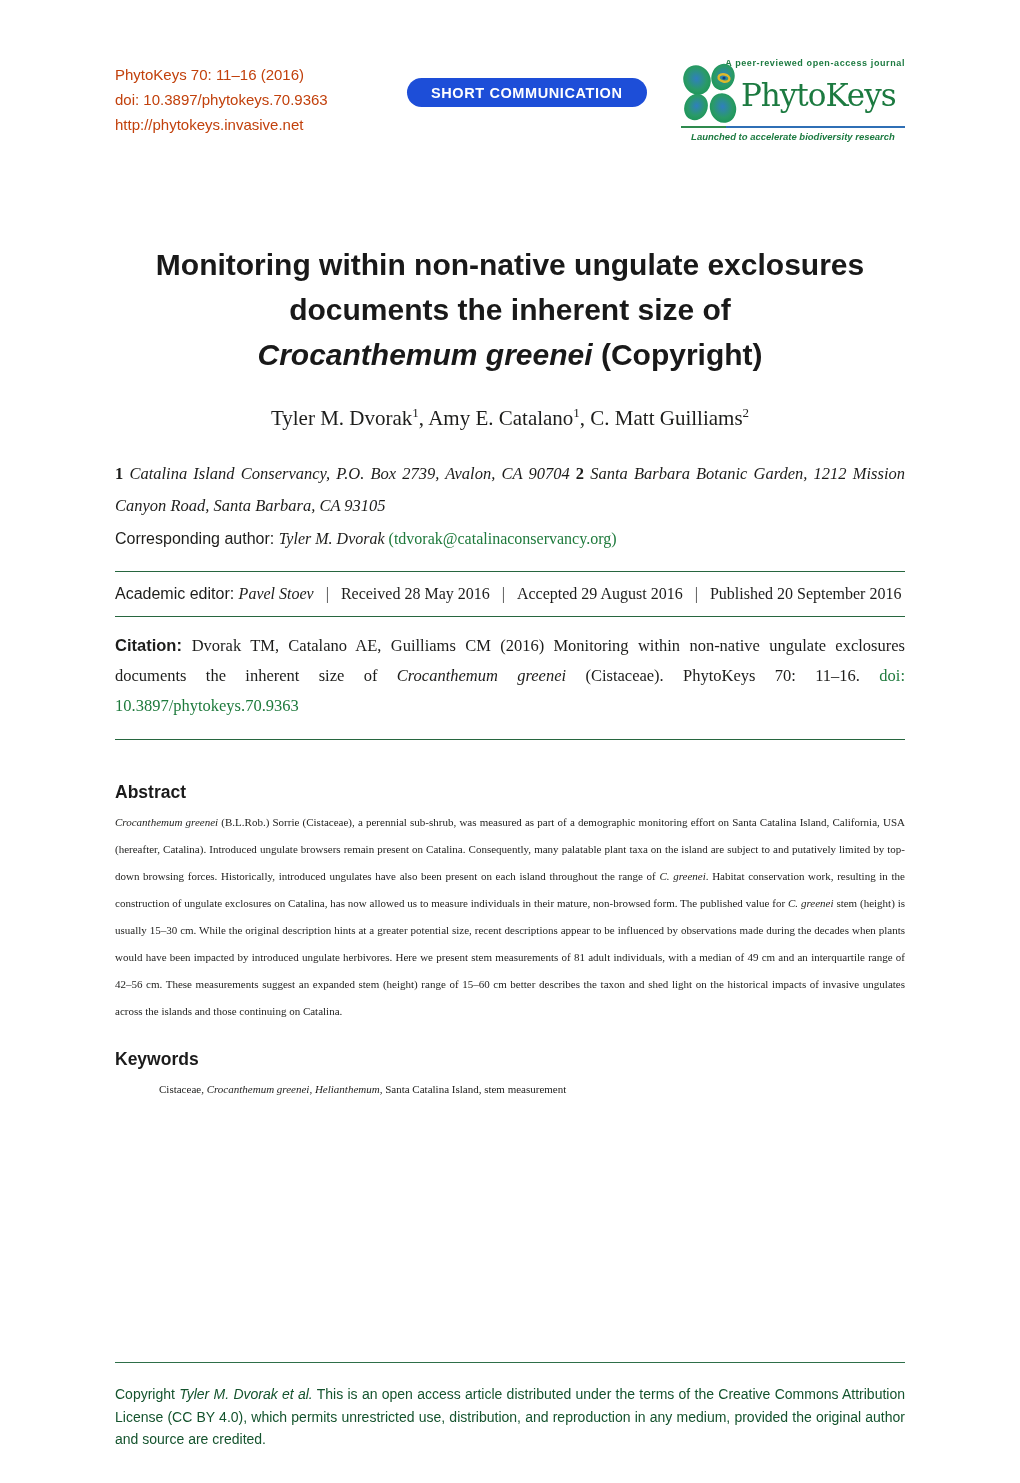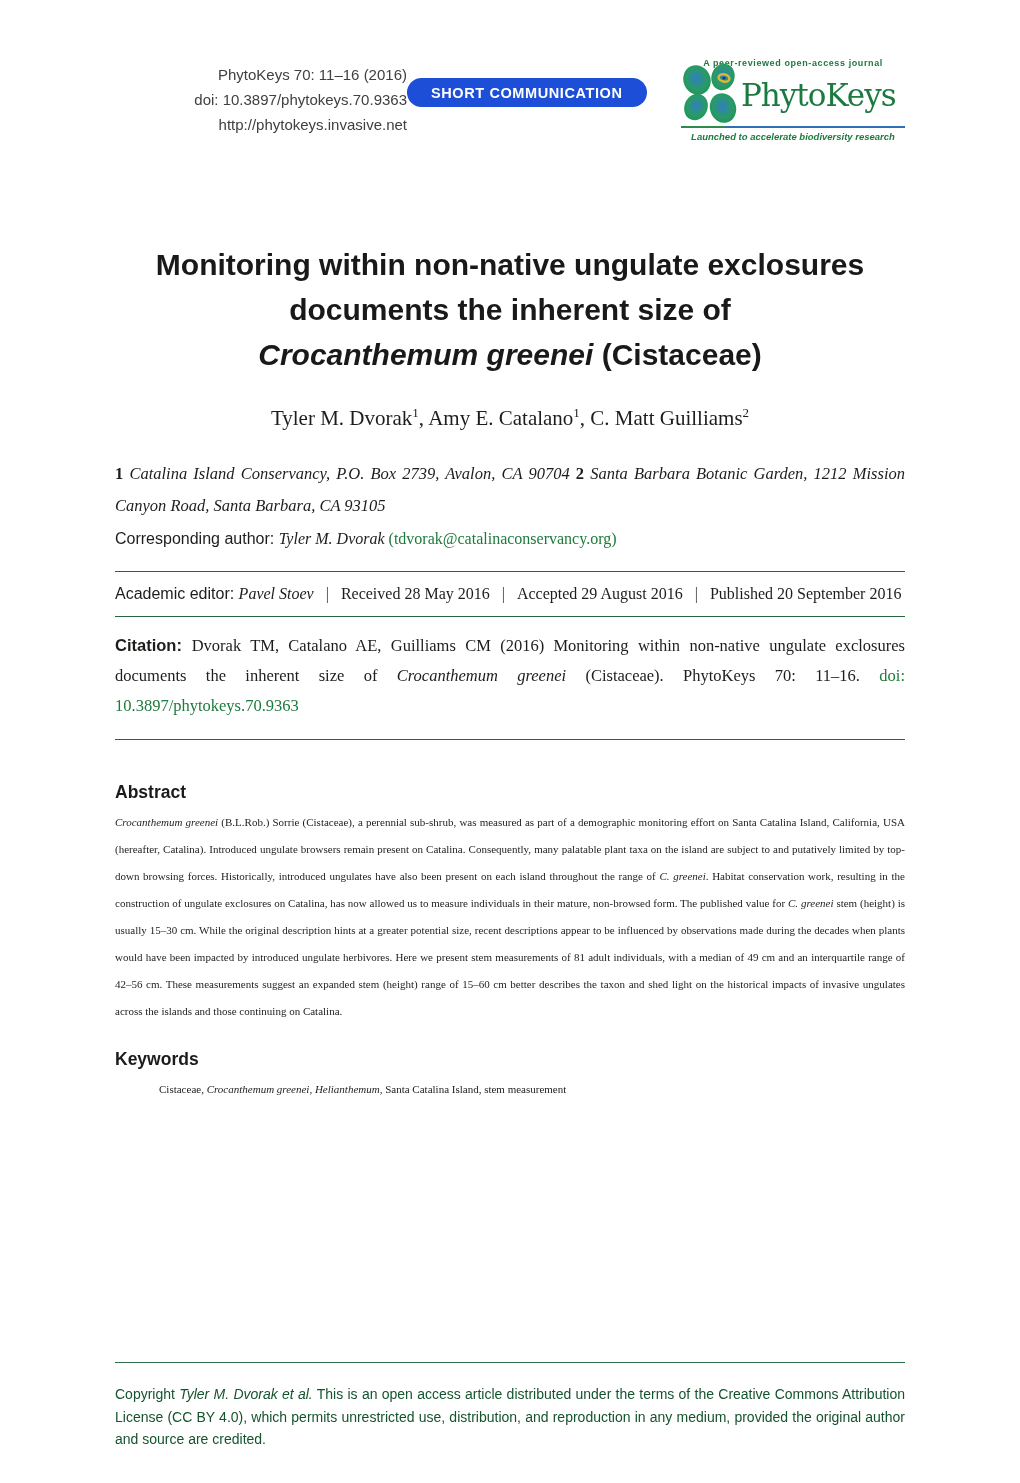--- a/index.html
+++ b/index.html
@@ -18,24 +18,23 @@
   .hdr {
     display: flex;
     align-items: flex-start;
     margin-top: 58px;
     height: 84px;
   }
   .hdr-left {
     font-family: "Liberation Sans", sans-serif;
     font-size: 15px;
     line-height: 25px;
-    color: #404040;
+    color: #c2410c;
     width: 292px;
     padding-top: 4px;
-    text-align: right;
   }
   .hdr-url { cursor: pointer; }
   .badge {
     font-family: "Liberation Sans", sans-serif;
     font-weight: bold;
     font-size: 14.5px;
     letter-spacing: 0.6px;
     color: #ffffff;
     background: #1d4ed8;
     border-radius: 16px;
@@ -43,21 +42,21 @@
     margin-top: 20px;
     white-space: nowrap;
   }
   .logo { margin-left: auto; width: 224px; }
   .logo-tag-top {
     font-family: "Liberation Sans", sans-serif;
     font-weight: bold;
     font-size: 9px;
     letter-spacing: 0.6px;
     color: #1c7a40;
-    text-align: center;
+    text-align: right;
     margin-bottom: 0;
   }
   .logo-main { display: flex; align-items: center; margin-top: -6px; }
   .logo-name {
     font-family: "DejaVu Serif", serif;
     font-size: 31px;
     color: #1c7a40;
     letter-spacing: -1px;
     margin-left: 2px;
     white-space: nowrap;
@@ -188,21 +187,21 @@
           <span class="logo-name">PhytoKeys</span>
         </div>
         <div class="logo-rule"></div>
         <div class="logo-tag-bottom">Launched to accelerate biodiversity research</div>
       </div>
     </header>
 
     <h1 class="title">
       <span class="tl">Monitoring within non-native ungulate exclosures</span>
       <span class="tl">documents the inherent size of</span>
-      <span class="tl"><span class="it">Crocanthemum greenei</span><span> (Cistaceae)</span></span>
+      <span class="tl"><span class="it">Crocanthemum greenei</span><span> (Copyright)</span></span>
     </h1>
 
     <div class="byline"><span>Tyler M. Dvorak</span><sup>1</sup><span>, Amy E. Catalano</span><sup>1</sup><span>, C. Matt Guilliams</span><sup>2</sup></div>
 
     <div class="affil"><span class="bd">1 </span><span class="it">Catalina Island Conservancy, P.O. Box 2739, Avalon, CA 90704 </span><span class="bd">2 </span><span class="it">Santa Barbara Botanic Garden, 1212 Mission Canyon Road, Santa Barbara, CA 93105</span></div>
 
     <div class="meta corresp"><span class="sans">Corresponding author: </span><span class="it">Tyler M. Dvorak</span><span> </span><span class="lnk">(tdvorak@catalinaconservancy.org)</span></div>
 
     <div class="meta editor"><span class="sans">Academic editor: </span><span class="it">Pavel Stoev</span><span class="sep">|</span><span>Received 28 May 2016</span><span class="sep">|</span><span>Accepted 29 August 2016</span><span class="sep">|</span><span>Published 20 September 2016</span></div>
 

